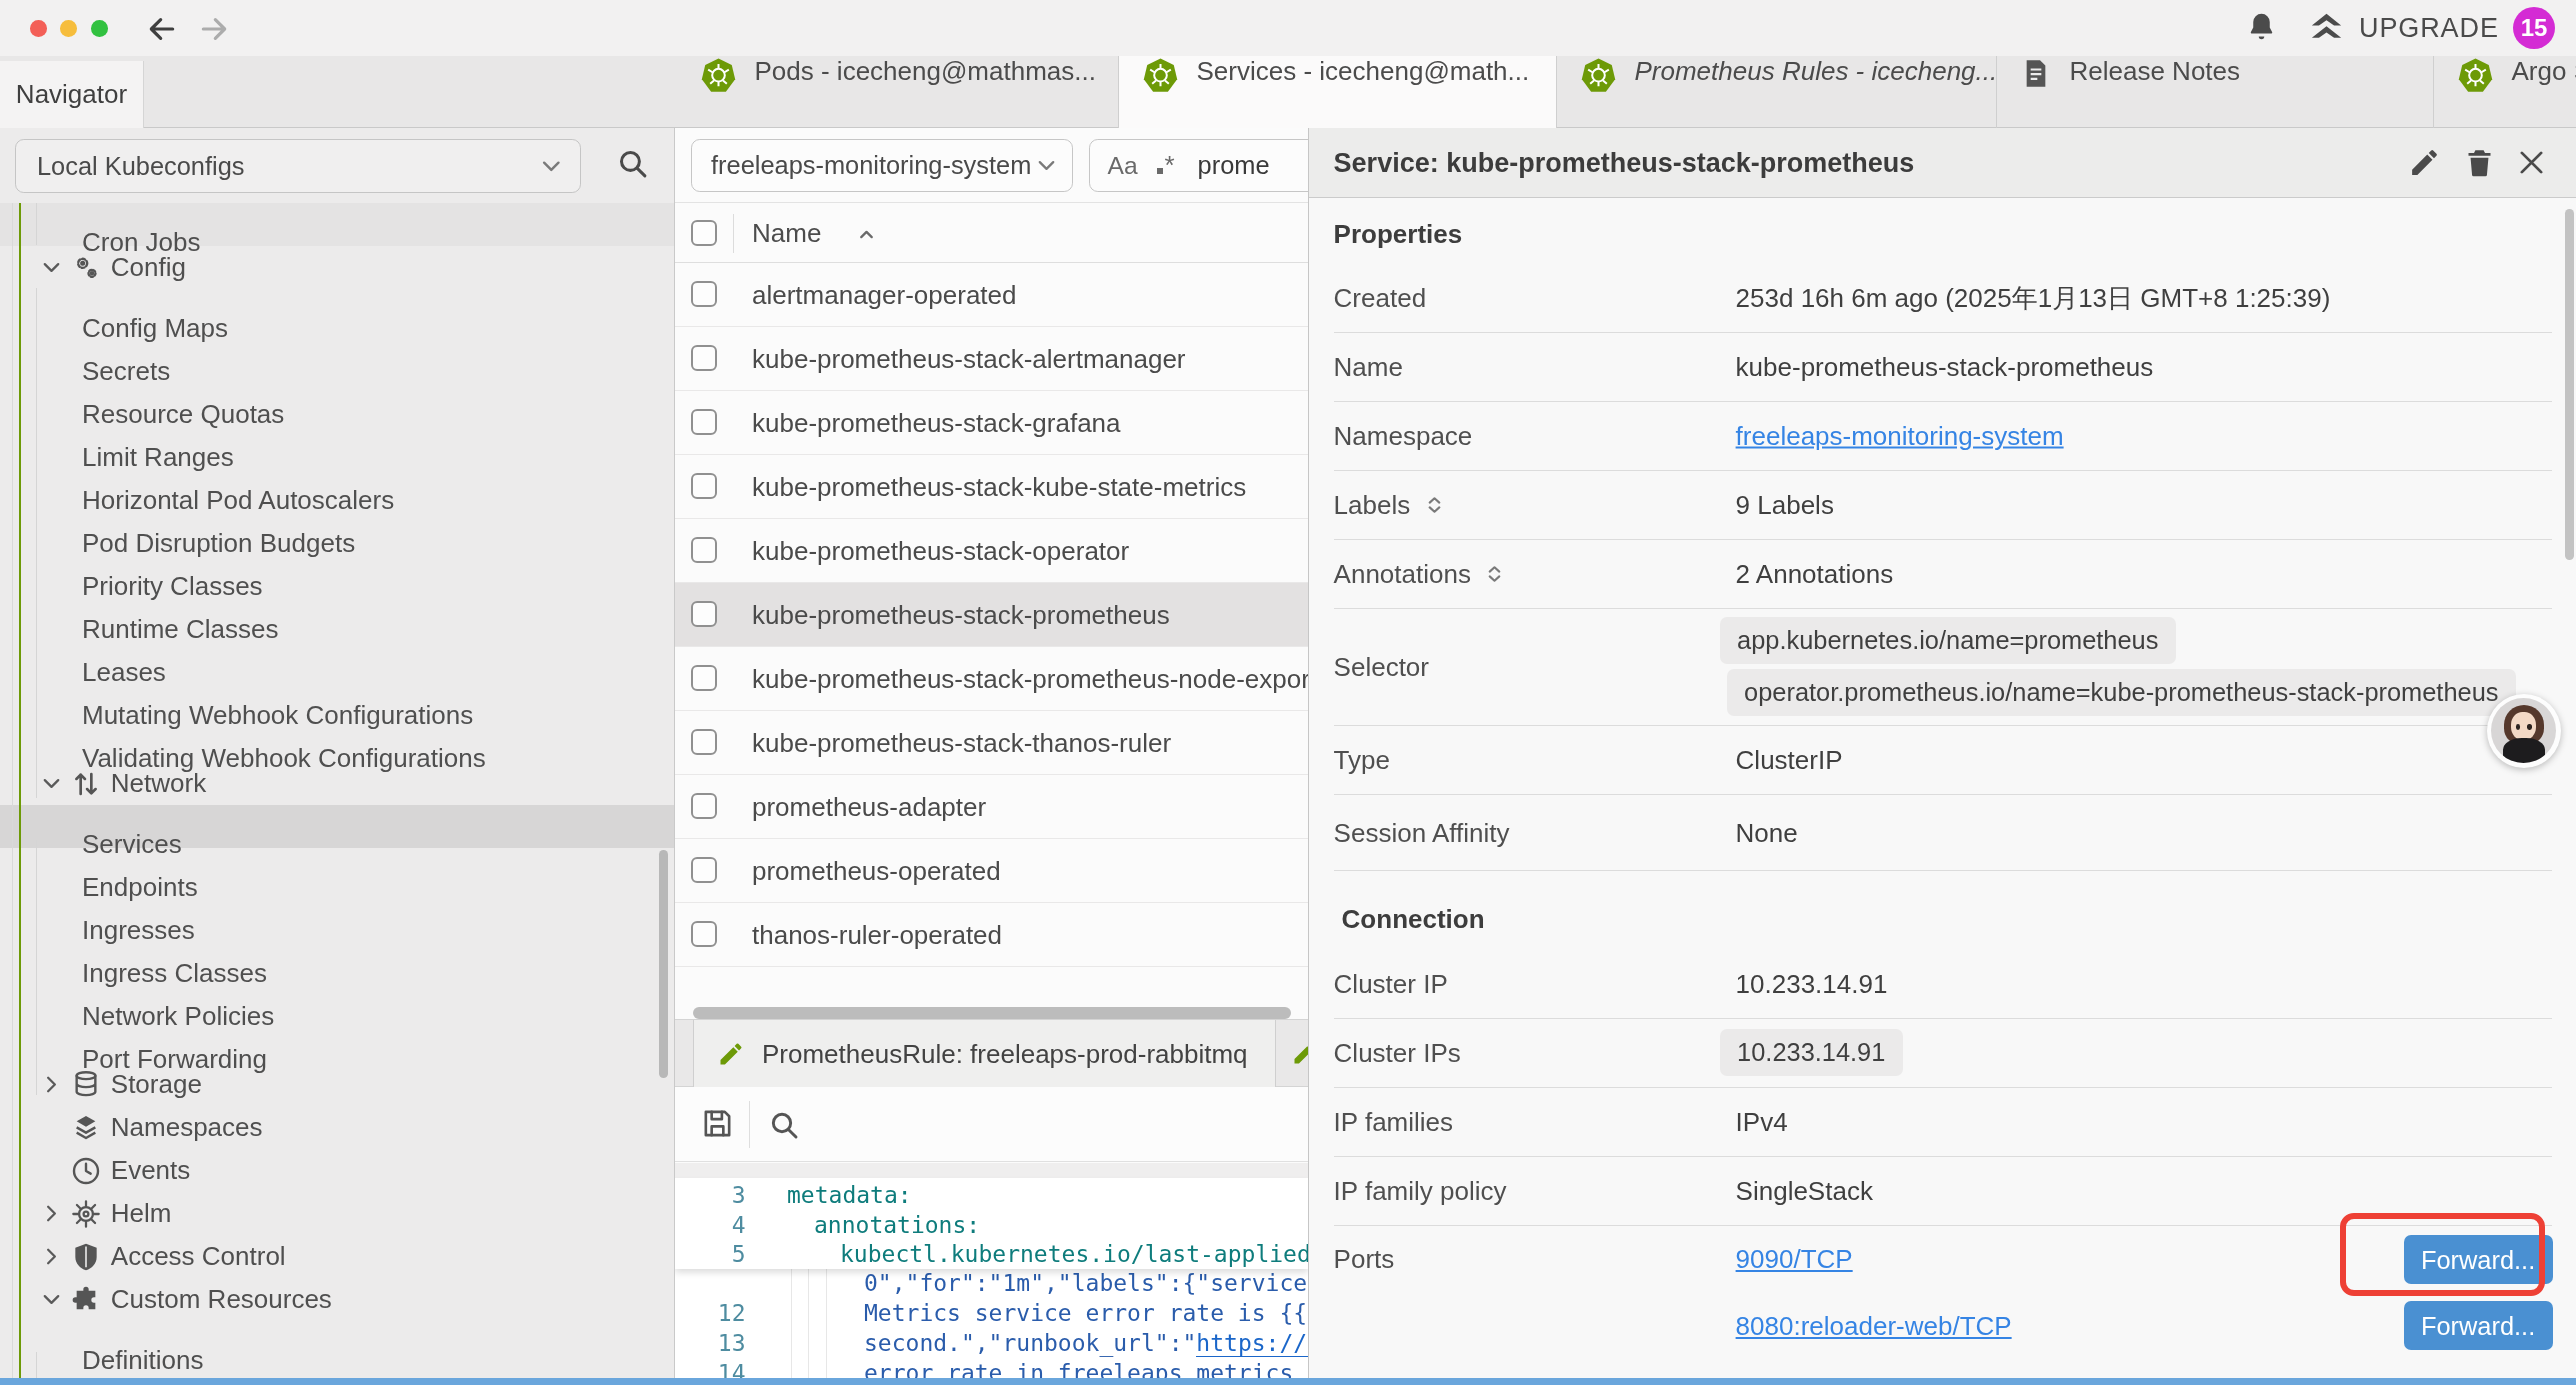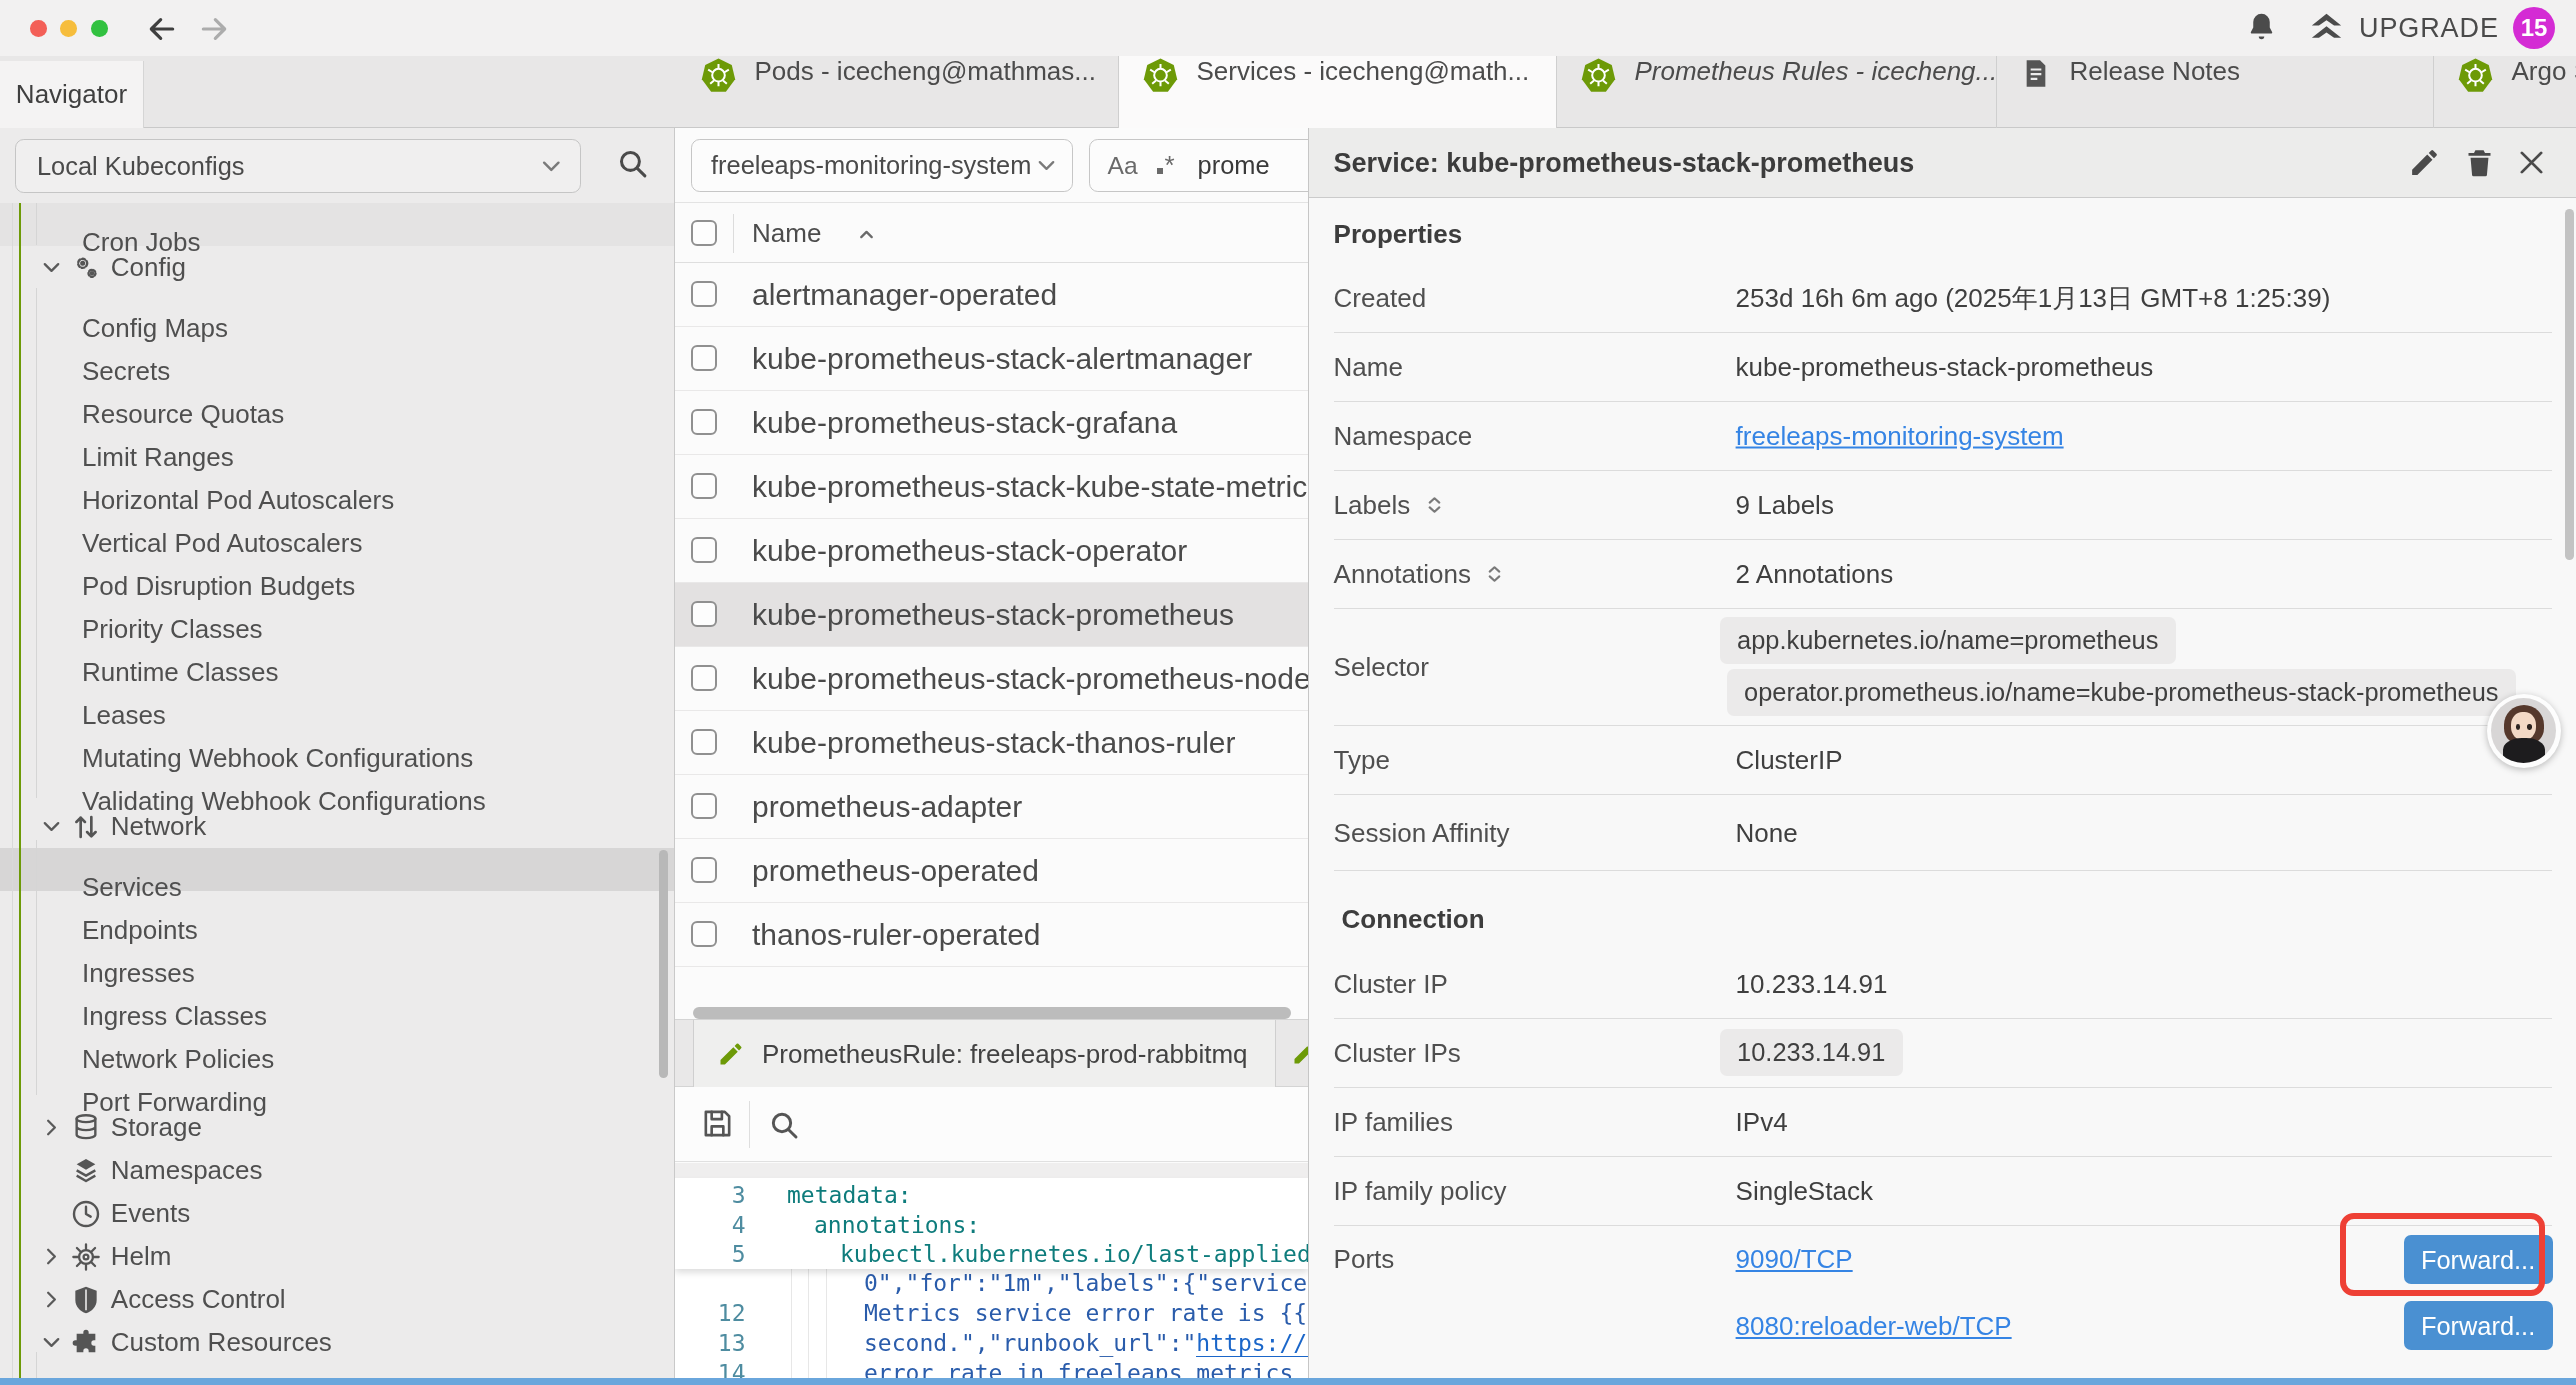--- a/index.html
+++ b/index.html
@@ -73,21 +73,21 @@
   #searchbox .q{margin-left:23px;font-size:25.4px;color:#3a3a3a;}
   #tablehead{position:absolute;left:0;top:75px;width:633px;height:60px;border-bottom:0.9px solid #dedede;box-sizing:border-box;}
   .cbx{position:absolute;left:16px;width:26px;height:26px;border:2.2px solid #909090;border-radius:6.1px;background:#fdfdfd;box-sizing:border-box;}
   #tablehead .cbx{top:16.7px;}
   #tablehead .hsep{position:absolute;left:58px;top:10.5px;width:0.9px;height:39px;background:#dcdcdc;}
   #tablehead .hname{position:absolute;left:77px;top:50%;transform:translateY(-50%);font-size:26px;color:#4c4c4c;}
   #tablehead .sort{position:absolute;left:181px;top:21px;width:21px;height:21px;color:#6a6a6a;}
   #tablerows{position:absolute;left:0;top:135px;width:633px;height:701px;}
   .t-row{height:64px;position:relative;border-bottom:0.9px solid #e9e8e8;box-sizing:border-box;}
   .t-row .cbx{top:18.4px;}
-  .t-label{position:absolute;left:77px;top:50%;transform:translateY(-50%);white-space:nowrap;font-size:30px;color:#4a4a4a;}
+  .t-label{position:absolute;left:77px;top:50%;transform:translateY(-50%);white-space:nowrap;font-size:26px;color:#4a4a4a;}
   .t-row.selected{background:#e3e1e1;}
   #hscroll{position:absolute;left:17.5px;top:879px;width:598px;height:12.3px;background:#bcbcbc;border-radius:6.1px;}
   #edtabs{position:absolute;left:0;top:891px;width:633px;height:68px;background:#e9e8e8;border-top:0.9px solid #d4d4d4;
           border-bottom:0.9px solid #d4d4d4;box-sizing:border-box;}
   #edtab-active{position:absolute;left:17.5px;top:0;width:583px;height:68px;background:#efefee;border-left:0.9px solid #cfcfcf;
           border-right:0.9px solid #cfcfcf;display:flex;align-items:center;padding-left:23px;box-sizing:border-box;overflow:hidden;}
   #edtab-active .pencil{width:28px;height:28px;color:var(--green);margin-right:17.5px;}
   #edtab-active .tlabel{font-size:26px;color:#424242;white-space:nowrap;}
   #edtab-next{position:absolute;left:602px;top:0;width:31px;height:68px;overflow:hidden;}
   #edtab-next .pencil{position:absolute;left:14px;top:19px;width:28px;height:28px;color:var(--green);}
@@ -317,24 +317,20 @@
       <div class="s-item child">
 
         <span class="s-label">Limit Ranges</span>
       </div>
 
       <div class="s-item child">
 
         <span class="s-label">Horizontal Pod Autoscalers</span>
       </div>
 
-      <div class="s-item child">
-
-        <span class="s-label">Vertical Pod Autoscalers</span>
-      </div>
 
       <div class="s-item child">
 
         <span class="s-label">Pod Disruption Budgets</span>
       </div>
 
       <div class="s-item child">
 
         <span class="s-label">Priority Classes</span>
       </div>

